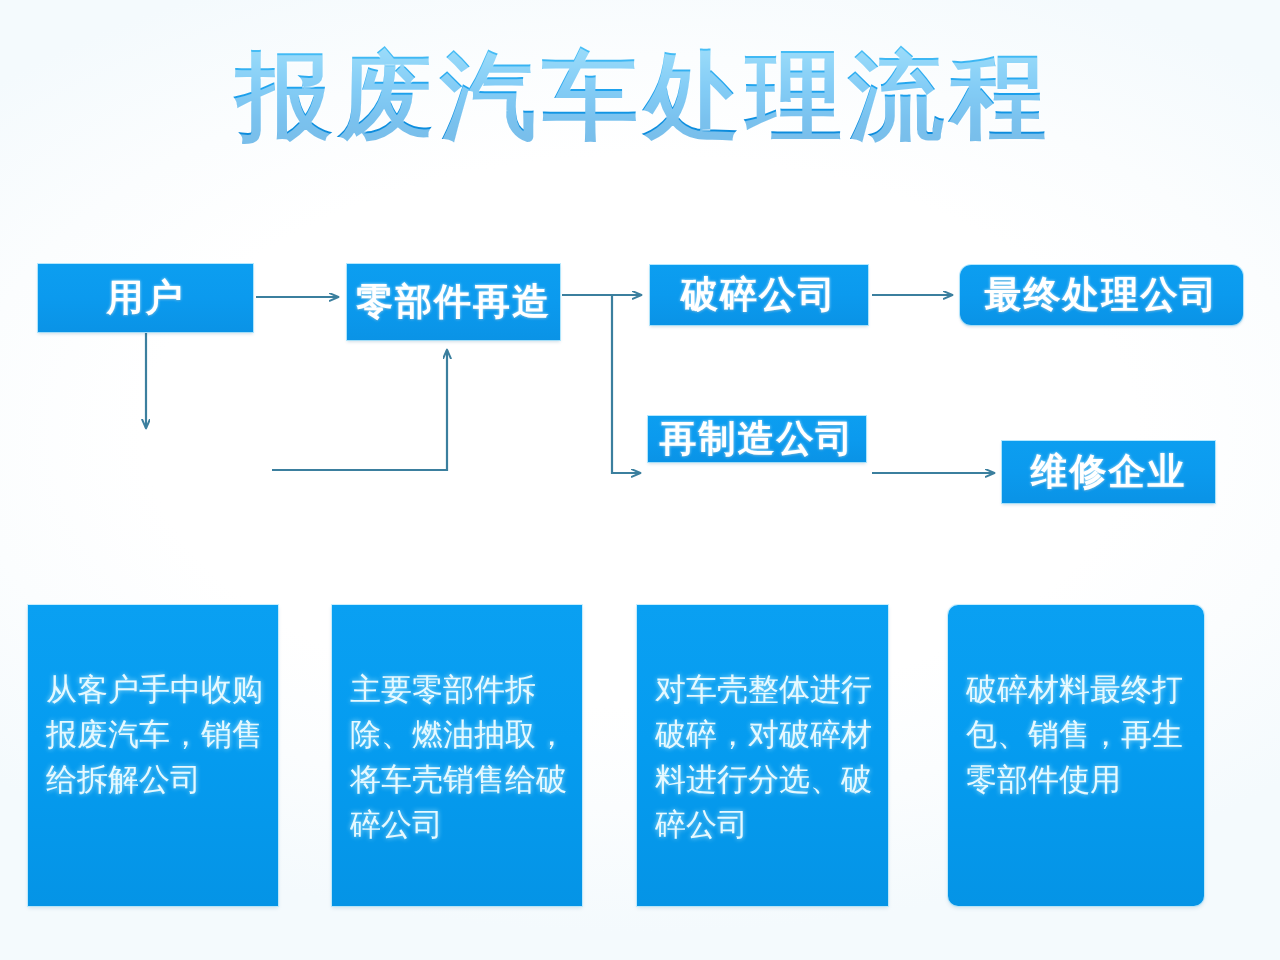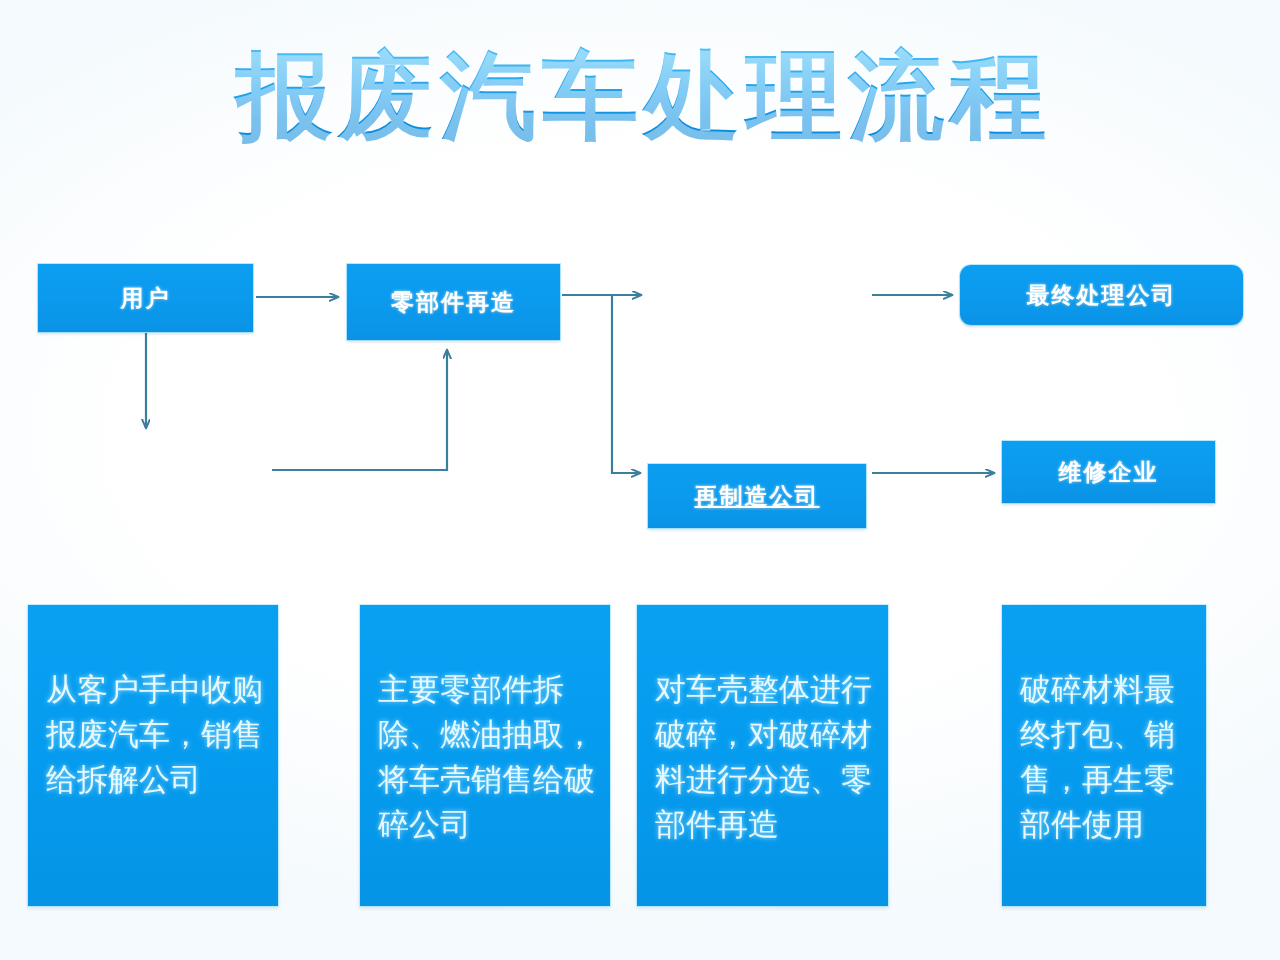--- a/index.html
+++ b/index.html
@@ -46,21 +46,21 @@
   .node {
     position: absolute;
     box-sizing: border-box;
     background: linear-gradient(180deg, #0c9ef0 0%, #0b9aee 50%, #0a93e6 100%);
     display: flex;
     align-items: center;
     justify-content: center;
     color: #ffffff;
     font-family: "Liberation Serif", "DejaVu Serif", serif;
     font-weight: bold;
-    font-size: 23px;
+    font-size: 37px;
     letter-spacing: 2px;
     text-shadow: 0 0 3px rgba(220,245,255,0.9), 0 1px 1px rgba(0,70,120,0.25);
     box-shadow: 0 0 0 1px rgba(120,215,255,0.55), 0 2px 3px rgba(10,80,130,0.18);
     white-space: nowrap;
   }
 
   
   .desc {
     position: absolute;
     box-sizing: border-box;
@@ -122,22 +122,23 @@
       <line x1="872" y1="295" x2="952" y2="295" stroke="#3b7f9e" stroke-width="2.2" marker-end="url(#ah)"></line>
     </g>
 
     <g>
       <line x1="872" y1="473" x2="994" y2="473" stroke="#3b7f9e" stroke-width="2.2" marker-end="url(#ah)"></line>
     </g>
   </svg>
 
   <div class="node" style="left: 38px; top: 264px; width: 215px; height: 68px;">用户</div>
   <div class="node" style="left: 347px; top: 264px; width: 213px; height: 76px;">零部件再造</div>
+  <div class="node" style="left: 650px; top: 265px; width: 218px; height: 60px;">破碎公司</div>
   <div class="node" style="left: 960px; top: 265px; width: 283px; height: 60px; border-radius: 11px;">最终处理公司</div>
-  <div class="node" style="left: 648px; top: 464px; width: 218px; height: 64px; text-decoration: underline;">再制造公司</div>
+  <div class="node" style="left: 648px; top: 416px; width: 218px; height: 46px;">再制造公司</div>
   <div class="node" style="left: 1002px; top: 441px; width: 213px; height: 62px;">维修企业</div>
 
   <div class="desc" style="left: 28px; top: 605px; width: 250px; height: 301px;">从客户手中收购报废汽车，销售给拆解公司</div>
-  <div class="desc" style="left: 332px; top: 605px; width: 250px; height: 301px; margin-left: 28px;">主要零部件拆除、燃油抽取，将车壳销售给破碎公司</div>
-  <div class="desc" style="left: 637px; top: 605px; width: 251px; height: 301px;">对车壳整体进行破碎，对破碎材料进行分选、零部件再造</div>
-  <div class="desc" style="left: 1002px; top: 605px; width: 204px; height: 301px;">破碎材料最终打包、销售，再生零部件使用</div>
+  <div class="desc" style="left: 332px; top: 605px; width: 250px; height: 301px;">主要零部件拆除、燃油抽取，将车壳销售给破碎公司</div>
+  <div class="desc" style="left: 637px; top: 605px; width: 251px; height: 301px;">对车壳整体进行破碎，对破碎材料进行分选、破碎公司</div>
+  <div class="desc" style="left: 948px; top: 605px; width: 256px; height: 301px; border-radius: 10px;">破碎材料最终打包、销售，再生零部件使用</div>
 
 </div>
 
 </body></html>

